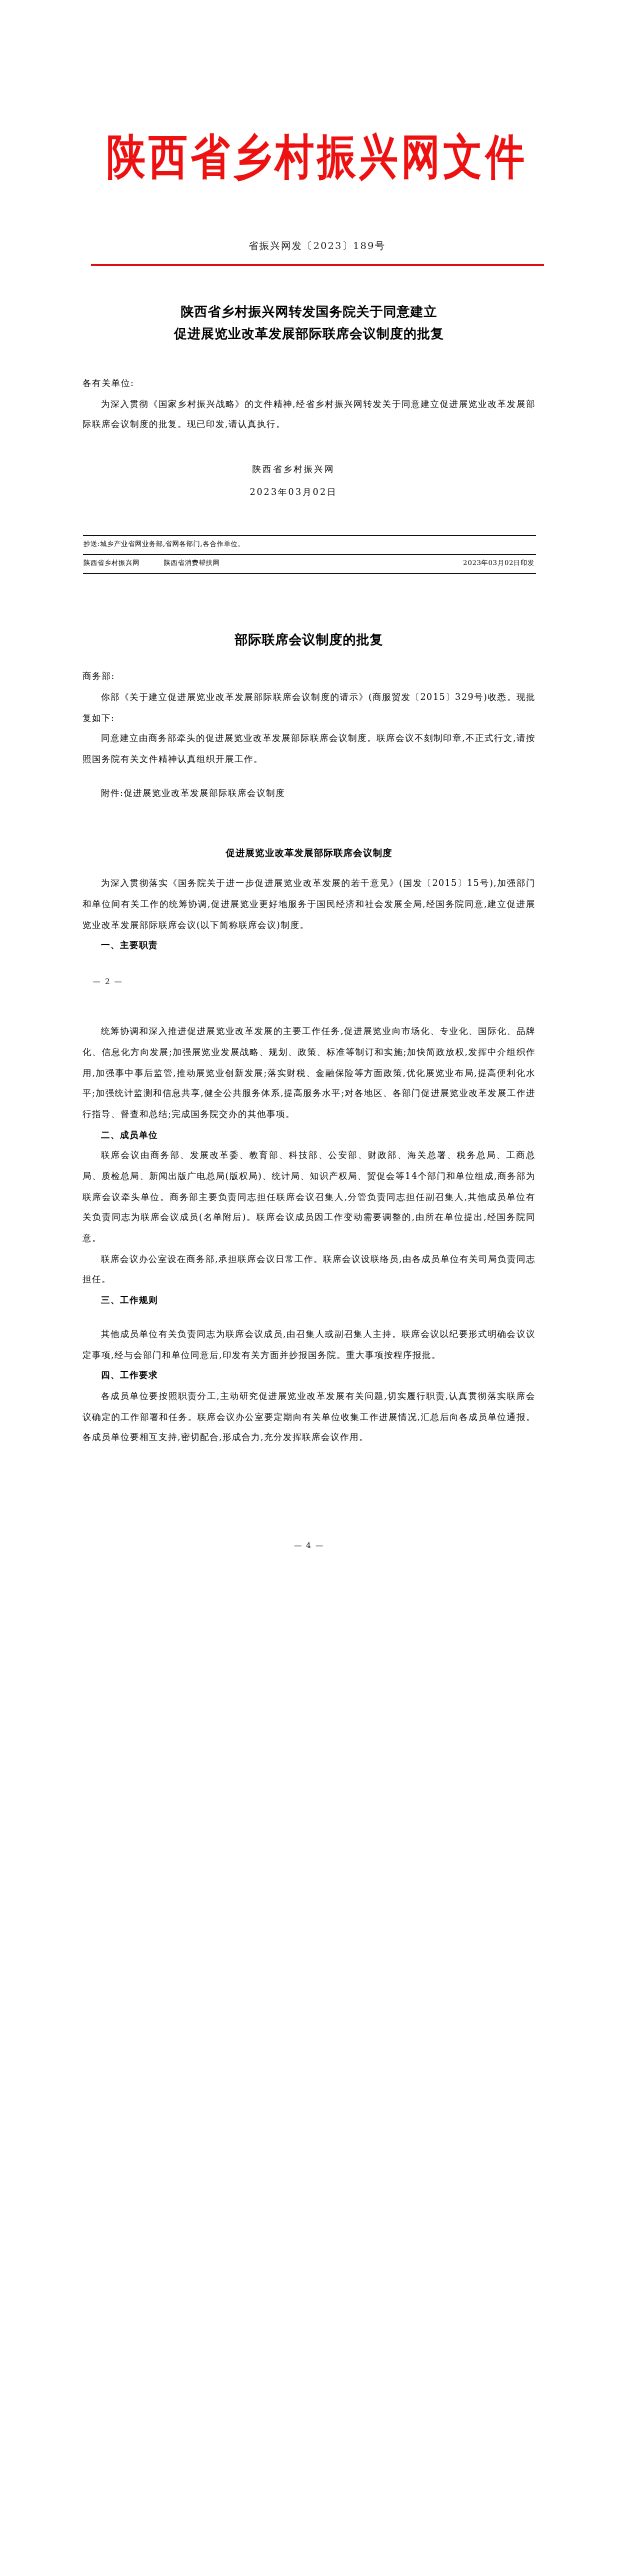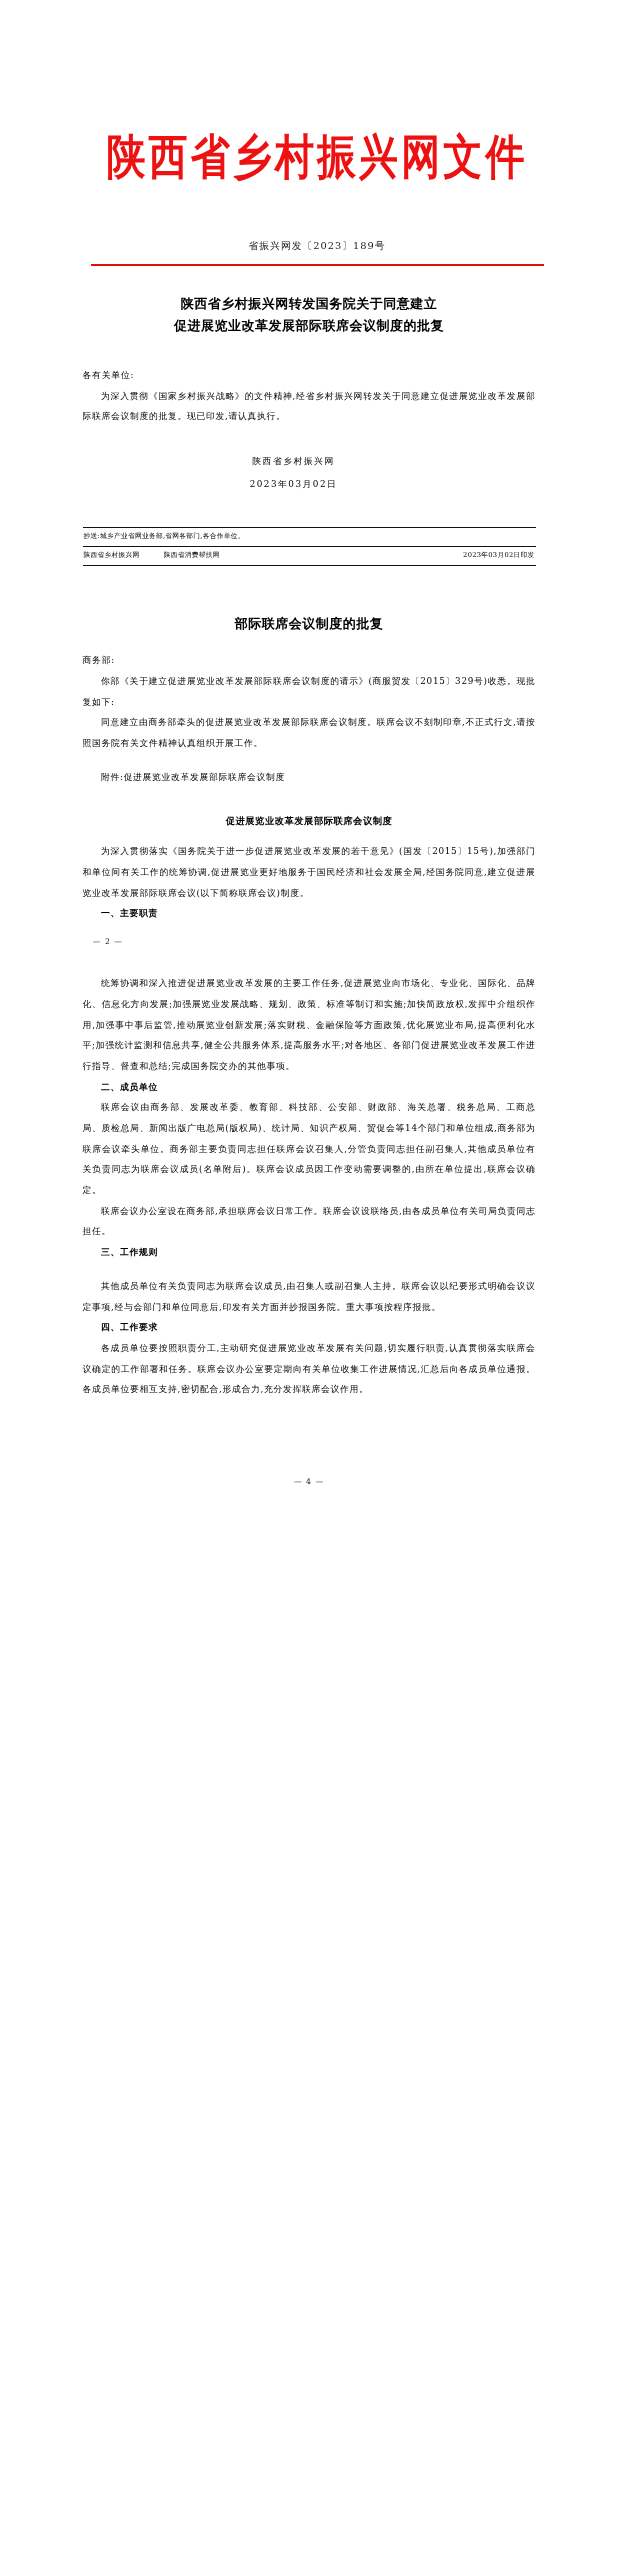--- a/index.html
+++ b/index.html
@@ -50,21 +50,21 @@
   .red-rule {
     width: 453px;
     height: 1.5px;
     background: #dd1111;
     margin: 11.3px auto 0 auto;
   }
 
   
   .doc-body {
     width: 453px;
-    margin: 0 auto;
+    margin: 8px auto;
     box-sizing: border-box;
   }
   .main-title {
     font-family: "DejaVu Serif", "Liberation Serif", serif;
     font-weight: bold;
     font-size: 13px;
     line-height: 1.75;
     text-align: center;
     letter-spacing: 0.5px;
     margin: 0;
@@ -253,21 +253,21 @@
   <div class="doc-body">
     <div class="spacer-sm"></div>
     <div class="page-num page-num-left">— 2 —</div>
     <div class="spacer-md"></div>
   </div>
 
   <div class="doc-body">
     <p class="para">统筹协调和深入推进促进展览业改革发展的主要工作任务,促进展览业向市场化、专业化、国际化、品牌化、信息化方向发展;加强展览业发展战略、规划、政策、标准等制订和实施;加快简政放权,发挥中介组织作用,加强事中事后监管,推动展览业创新发展;落实财税、金融保险等方面政策,优化展览业布局,提高便利化水平;加强统计监测和信息共享,健全公共服务体系,提高服务水平;对各地区、各部门促进展览业改革发展工作进行指导、督查和总结;完成国务院交办的其他事项。</p>
 
     <p class="section-head">二、成员单位</p>
-    <p class="para">联席会议由商务部、发展改革委、教育部、科技部、公安部、财政部、海关总署、税务总局、工商总局、质检总局、新闻出版广电总局(版权局)、统计局、知识产权局、贸促会等14个部门和单位组成,商务部为联席会议牵头单位。商务部主要负责同志担任联席会议召集人,分管负责同志担任副召集人,其他成员单位有关负责同志为联席会议成员(名单附后)。联席会议成员因工作变动需要调整的,由所在单位提出,联席会议确定。</p>
+    <p class="para">联席会议由商务部、发展改革委、教育部、科技部、公安部、财政部、海关总署、税务总局、工商总局、质检总局、新闻出版广电总局(版权局)、统计局、知识产权局、贸促会等14个部门和单位组成,商务部为联席会议牵头单位。商务部主要负责同志担任联席会议召集人,分管负责同志担任副召集人,其他成员单位有关负责同志为联席会议成员(名单附后)。联席会议成员因工作变动需要调整的,由所在单位提出,经国务院同意。</p>
     <p class="para">联席会议办公室设在商务部,承担联席会议日常工作。联席会议设联络员,由各成员单位有关司局负责同志担任。</p>
 
     <p class="section-head">三、工作规则</p>
     <div class="spacer-sm"></div>
     <p class="para">其他成员单位有关负责同志为联席会议成员,由召集人或副召集人主持。联席会议以纪要形式明确会议议定事项,经与会部门和单位同意后,印发有关方面并抄报国务院。重大事项按程序报批。</p>
 
     <p class="section-head">四、工作要求</p>
     <p class="para">各成员单位要按照职责分工,主动研究促进展览业改革发展有关问题,切实履行职责,认真贯彻落实联席会议确定的工作部署和任务。联席会议办公室要定期向有关单位收集工作进展情况,汇总后向各成员单位通报。各成员单位要相互支持,密切配合,形成合力,充分发挥联席会议作用。</p>
   </div>
 

